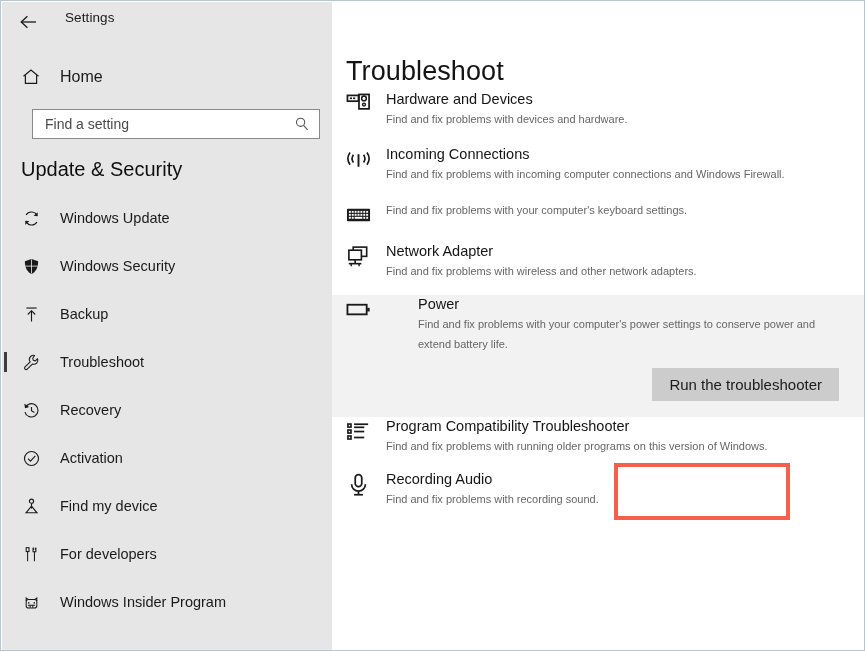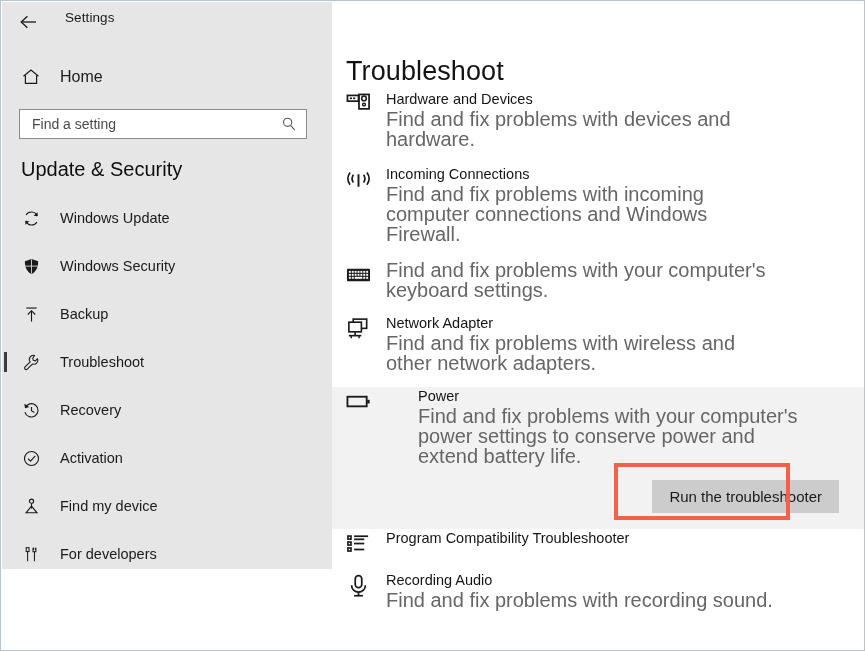--- a/index.html
+++ b/index.html
@@ -20,21 +20,21 @@
     border: 1px solid #b9c5cd;
     overflow: hidden;
   }
 
   
   #sidebar {
     position: absolute;
     left: 1px;
     top: 1px;
     width: 330px;
-    height: 567px;
+    height: 649px;
     background: #e6e6e6;
     overflow: hidden;
   }
 
   #titlebar {
     position: absolute;
     left: 0; top: 0;
     width: 330px;
     height: 40px;
   }
@@ -81,21 +81,21 @@
   }
   #home-row .nav-label {
     margin-left: 14px;
     font-size: 16px;
     color: #1a1a1a;
   }
 
   
   #search-box {
     position: absolute;
-    left: 17px;
+    left: 30px;
     top: 107px;
     width: 288px;
     height: 30px;
     background: #ffffff;
     border: 1px solid #8a8a8a;
     display: flex;
     align-items: center;
     cursor: text;
   }
   #search-input {
@@ -216,21 +216,21 @@
     display: flex;
     justify-content: flex-start;
   }
   .ts-body { flex: 1; padding-right: 18px; }
   .ts-name {
     font-size: 14.5px;
     color: #151515;
     line-height: 19px;
   }
   .ts-desc {
-    font-size: 20px;
+    font-size: 11px;
     color: #666666;
     line-height: 20px;
     max-width: 400px;
   }
   .ts-action {
     display: none;
     justify-content: flex-end;
     padding: 14px 8px 16px 0;
   }
   .ts-item.highlight .ts-action { display: flex; }
@@ -539,20 +539,21 @@
             <rect x="2" y="10.4" width="3.2" height="3.2" fill="none" stroke="#1a1a1a" stroke-width="1.7"></rect>
             <rect x="2" y="16.6" width="3.2" height="3.2" fill="none" stroke="#1a1a1a" stroke-width="1.7"></rect>
             <line x1="8.4" y1="4.4" x2="23" y2="4.4" stroke="#1a1a1a" stroke-width="1.8"></line>
             <line x1="8.4" y1="7.6" x2="19" y2="7.6" stroke="#1a1a1a" stroke-width="1.8"></line>
             <line x1="8.4" y1="12" x2="19" y2="12" stroke="#1a1a1a" stroke-width="1.8"></line>
             <line x1="8.4" y1="18.2" x2="19" y2="18.2" stroke="#1a1a1a" stroke-width="1.8"></line>
           </svg>
         </div>
         <div class="ts-body">
           <div class="ts-name">Program Compatibility Troubleshooter</div>
+          <div class="ts-desc">Find and fix problems with running older programs on this version of Windows.</div>
         </div>
       </div>
 
       <div class="spacer-14"></div>
 
       <div class="ts-item">
         <div class="ts-ico">
           <svg width="25" height="25" viewBox="0 0 26 26">
             <rect x="9.6" y="1.8" width="6.8" height="12.4" rx="3.4" fill="none" stroke="#1a1a1a" stroke-width="1.8"></rect>
             <path d="M5.8 11.6 A7.2 7.2 0 0 0 20.2 11.6" fill="none" stroke="#1a1a1a" stroke-width="1.8"></path>

